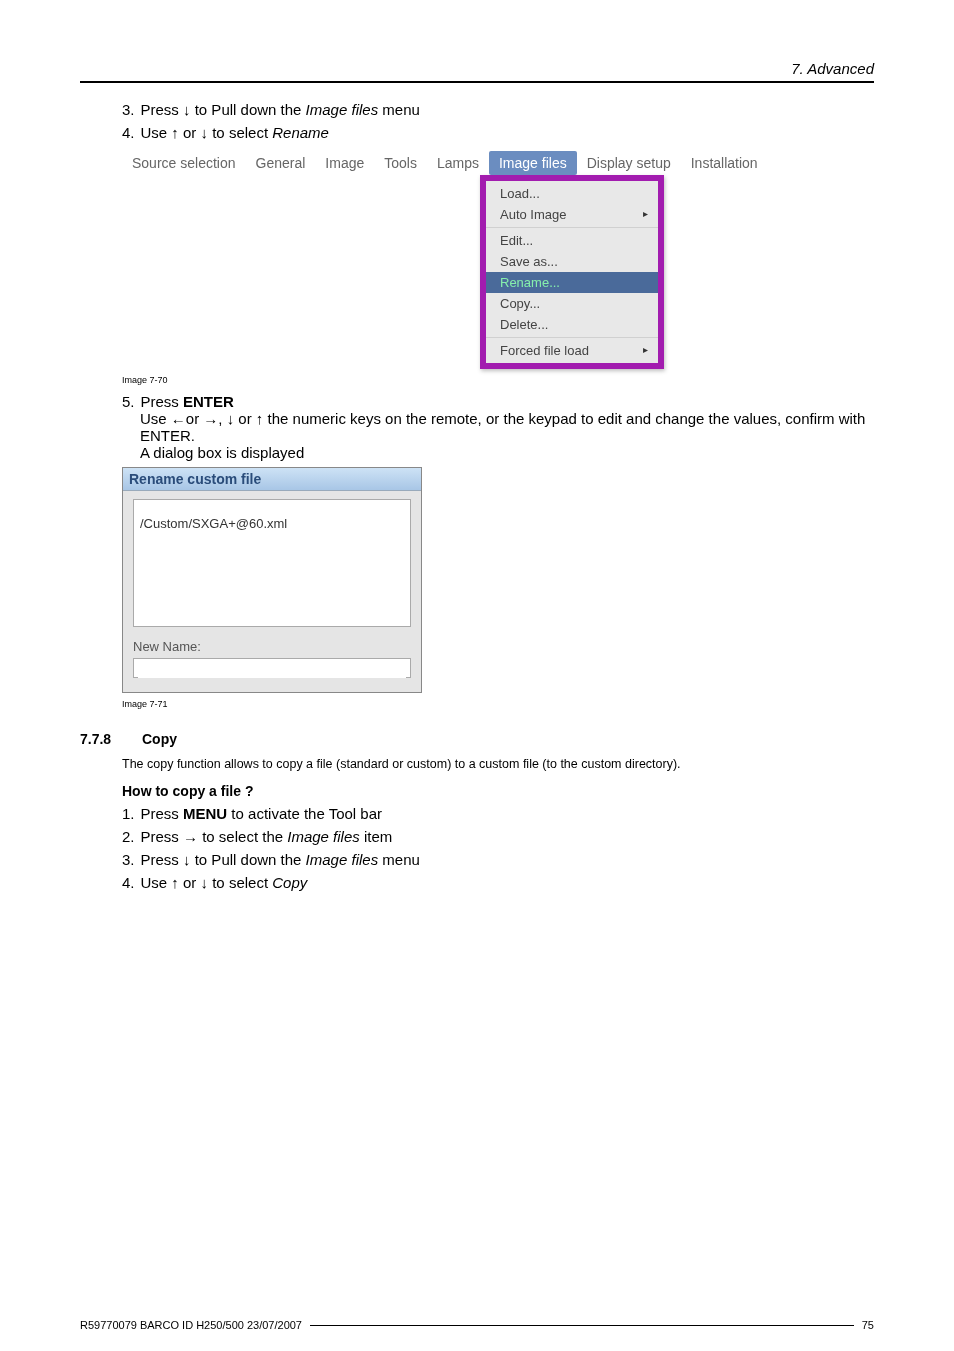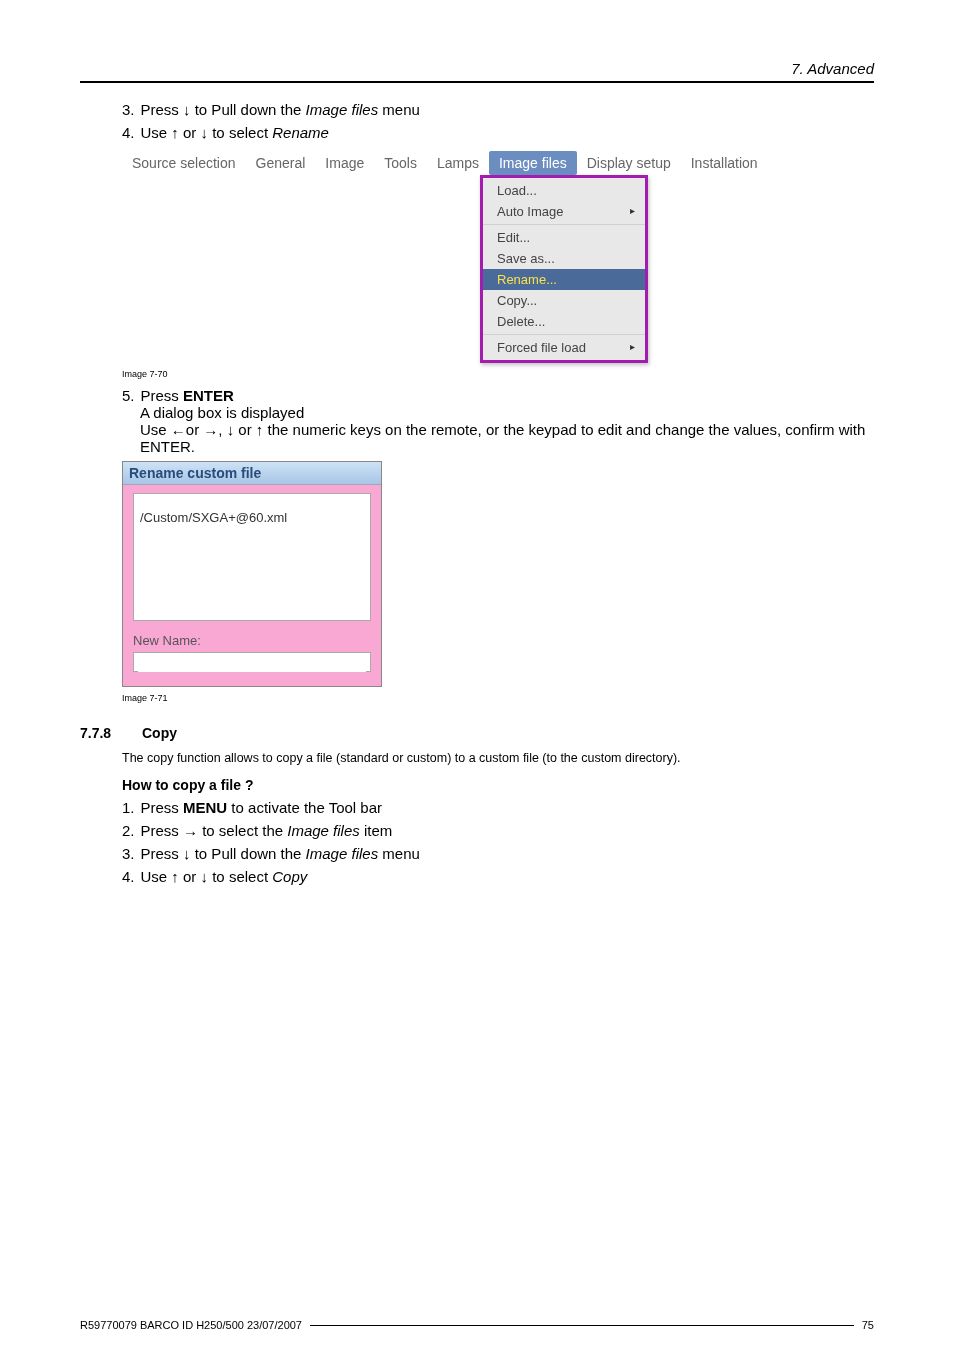--- a/index.html
+++ b/index.html
@@ -36,57 +36,57 @@
       padding: 4px 10px;
       color: #666;
     }
     .menu-bar .tab.active {
       background: #6b8dc0;
       color: #fff;
       border-radius: 2px;
     }
     .dropdown-panel {
       margin-left: 358px;
-      width: 168px;
+      width: 184px;
       background: #e8e8e8;
-      border: 3px solid #a21caf;
+      border: 6px solid #a21caf;
       box-shadow: 1px 2px 4px rgba(0,0,0,0.25);
       font-size: 13px;
       color: #444;
     }
     .dropdown-group {
       border-top: 1px solid #d0d0d0;
       padding: 2px 0;
     }
     .dropdown-group:first-child { border-top: none; }
     .dropdown-item {
       padding: 3px 14px;
       position: relative;
     }
     .dropdown-item.selected {
       background: #4a6a9a;
-      color: #fde047;
+      color: #86efac;
     }
     .dropdown-item .arrow {
       position: absolute;
       right: 10px;
       top: 4px;
       font-size: 10px;
       color: #333;
     }
     .img-caption {
       font-size: 9px;
       color: #000;
       margin-top: 6px;
       margin-bottom: 8px;
     }
     .dialog-box {
-      width: 260px;
+      width: 300px;
       border: 1px solid #888;
-      background: #f9a8d4;
+      background: #e5e5e5;
       margin-top: 4px;
     }
     .dialog-title {
       background: linear-gradient(#cde2f5, #a8c6e6);
       color: #2a4c7a;
       font-weight: bold;
       font-size: 14px;
       padding: 3px 6px;
       border-bottom: 1px solid #9ab;
     }
@@ -201,22 +201,22 @@
     <div class="dropdown-group">
       <div class="dropdown-item"><span>Forced file load</span><span class="arrow">▸</span></div>
     </div>
   </div>
 
   <div class="img-caption">Image 7-70</div>
 
   <ol class="step-list">
     <li>
       <span class="num">5.</span><span>Press </span><span class="bold-word">ENTER</span>
+      <div style="margin-left:18px;">Use ←or →, ↓ or ↑ the numeric keys on the remote, or the keypad to edit and change the values, confirm with ENTER.</div>
       <div style="margin-left:18px;">A dialog box is displayed</div>
-      <div style="margin-left:18px;">Use ←or →, ↓ or ↑ the numeric keys on the remote, or the keypad to edit and change the values, confirm with ENTER.</div>
     </li>
   </ol>
 
   <div class="dialog-box">
     <div class="dialog-title">Rename custom file</div>
     <div class="dialog-body">
       <div class="dialog-listbox">
         <div class="file-item">/Custom/SXGA+@60.xml</div>
       </div>
       <div class="dialog-label">New Name:</div>

